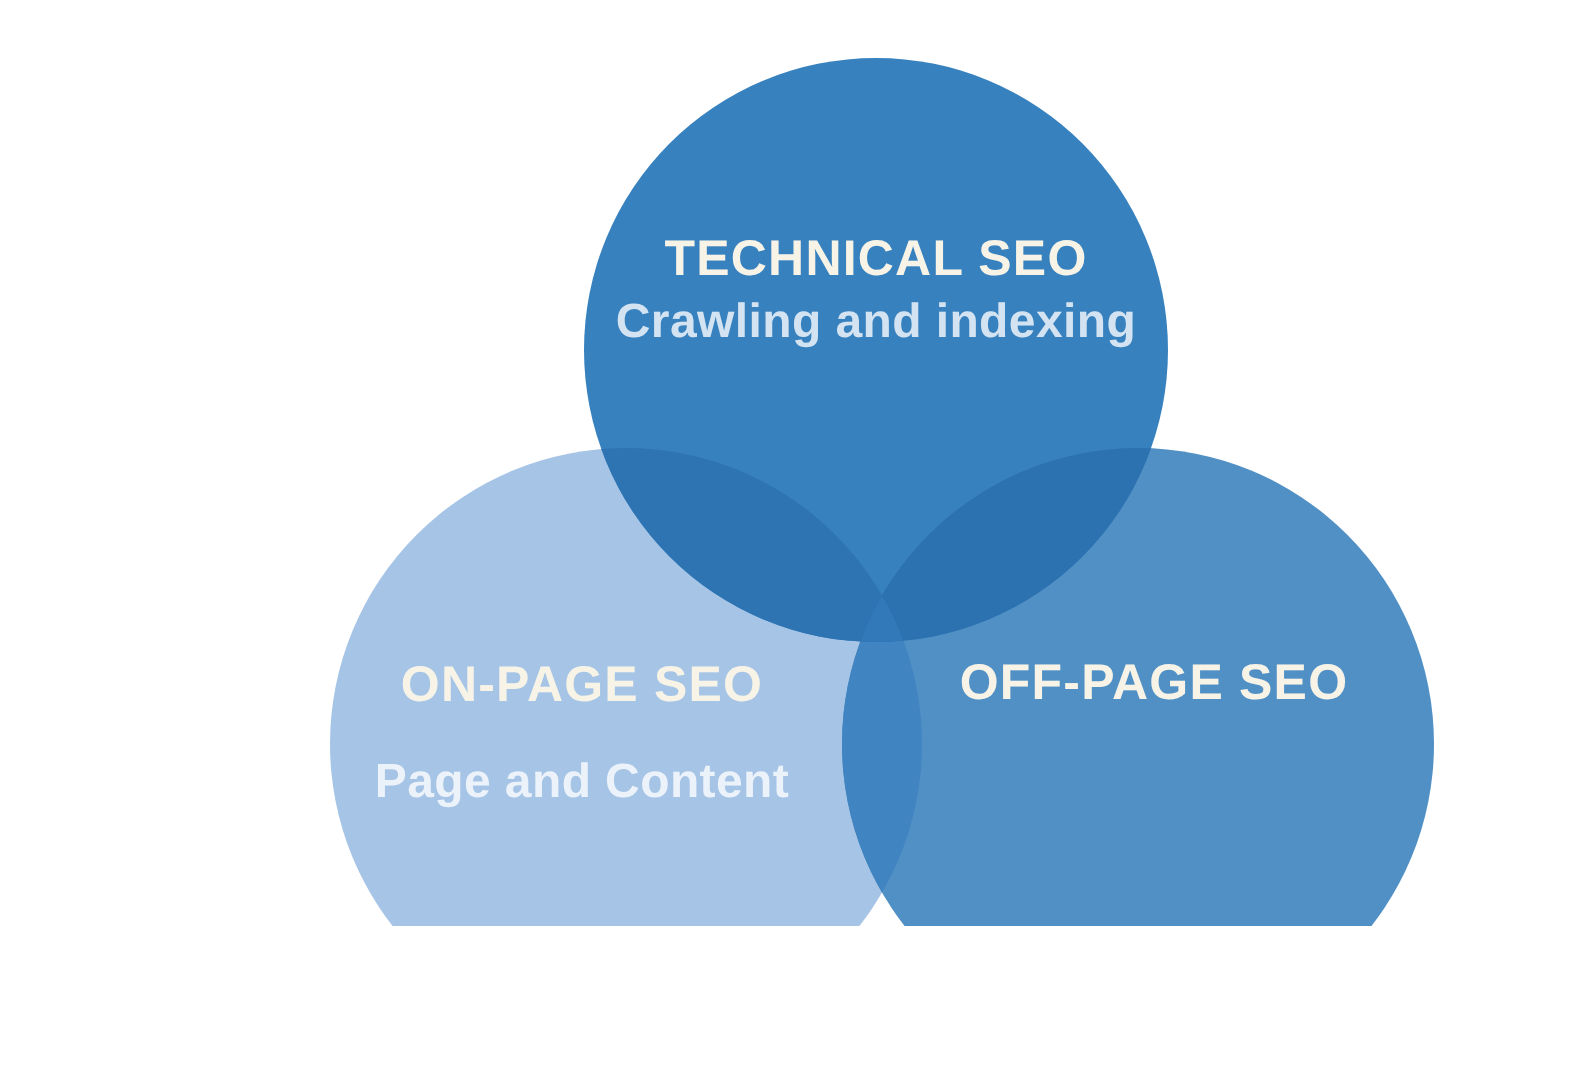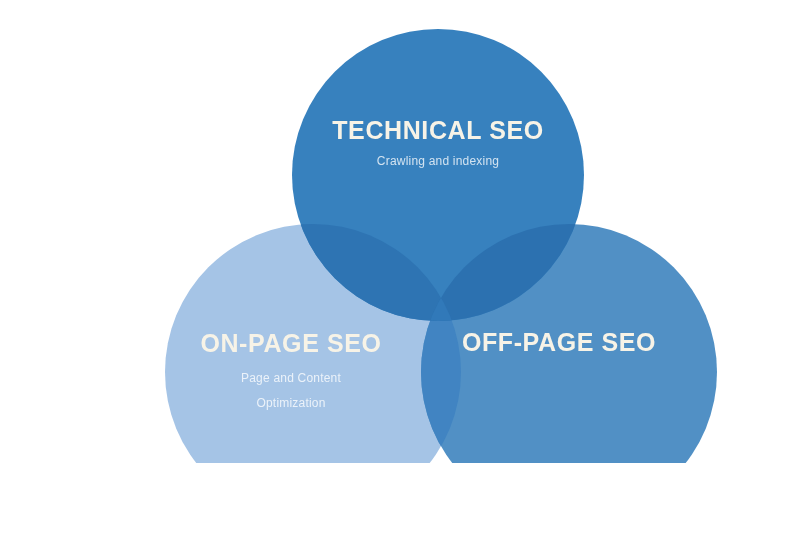--- a/index.html
+++ b/index.html
@@ -11,31 +11,31 @@
     font-family:"Liberation Sans","DejaVu Sans",sans-serif;
     margin-left:44px;
   }
   .stage svg { position:absolute; left:0; top:0; }
   .label { position:absolute; transform:translate(-50%,-50%); text-align:center; white-space:nowrap; }
   .vtitle {
     font-size:25px; font-weight:800; letter-spacing:0.6px;
     color:#F7F3E7;
   }
   .vsub {
-    font-size:12px; font-weight:400; letter-spacing:0.2px;
+    font-size:24px; font-weight:700; letter-spacing:0.2px;
     color:rgba(255,255,255,0.78);
     line-height:25px;
   }
   .vsub span { display:block; }
   
   #lbl-tech-title   { left:394px; top:130px; }
   #lbl-tech-sub     { left:394px; top:161px; }
   #lbl-onpage-title { left:247px; top:343px;text-align:center; }
   #lbl-onpage-sub   { left:247px; top:391px; }
-  #lbl-offpage-title{ left:515px; top:342px; }
+  #lbl-offpage-title{ left:533px; top:342px; }
   #lbl-offpage-sub  { left:533px; top:375px; }
 </style>
 </head>
 <body>
 
 <div class="stage">
 
   <svg width="790" height="537" viewBox="0 0 790 537">
     <defs>
       <clipPath id="clipTop">
@@ -73,18 +73,17 @@
   </svg>
 
   <div id="lbl-tech-title" class="label vtitle">TECHNICAL SEO</div>
   <div id="lbl-tech-sub" class="label vsub">
     <span>Crawling and indexing</span>
   </div>
 
   <div id="lbl-onpage-title" class="label vtitle">ON-PAGE SEO</div>
   <div id="lbl-onpage-sub" class="label vsub">
     <span>Page and Content</span>
-    <span>Optimization</span>
   </div>
 
   <div id="lbl-offpage-title" class="label vtitle">OFF-PAGE SEO</div>
 
 </div>
 
 </body></html>

